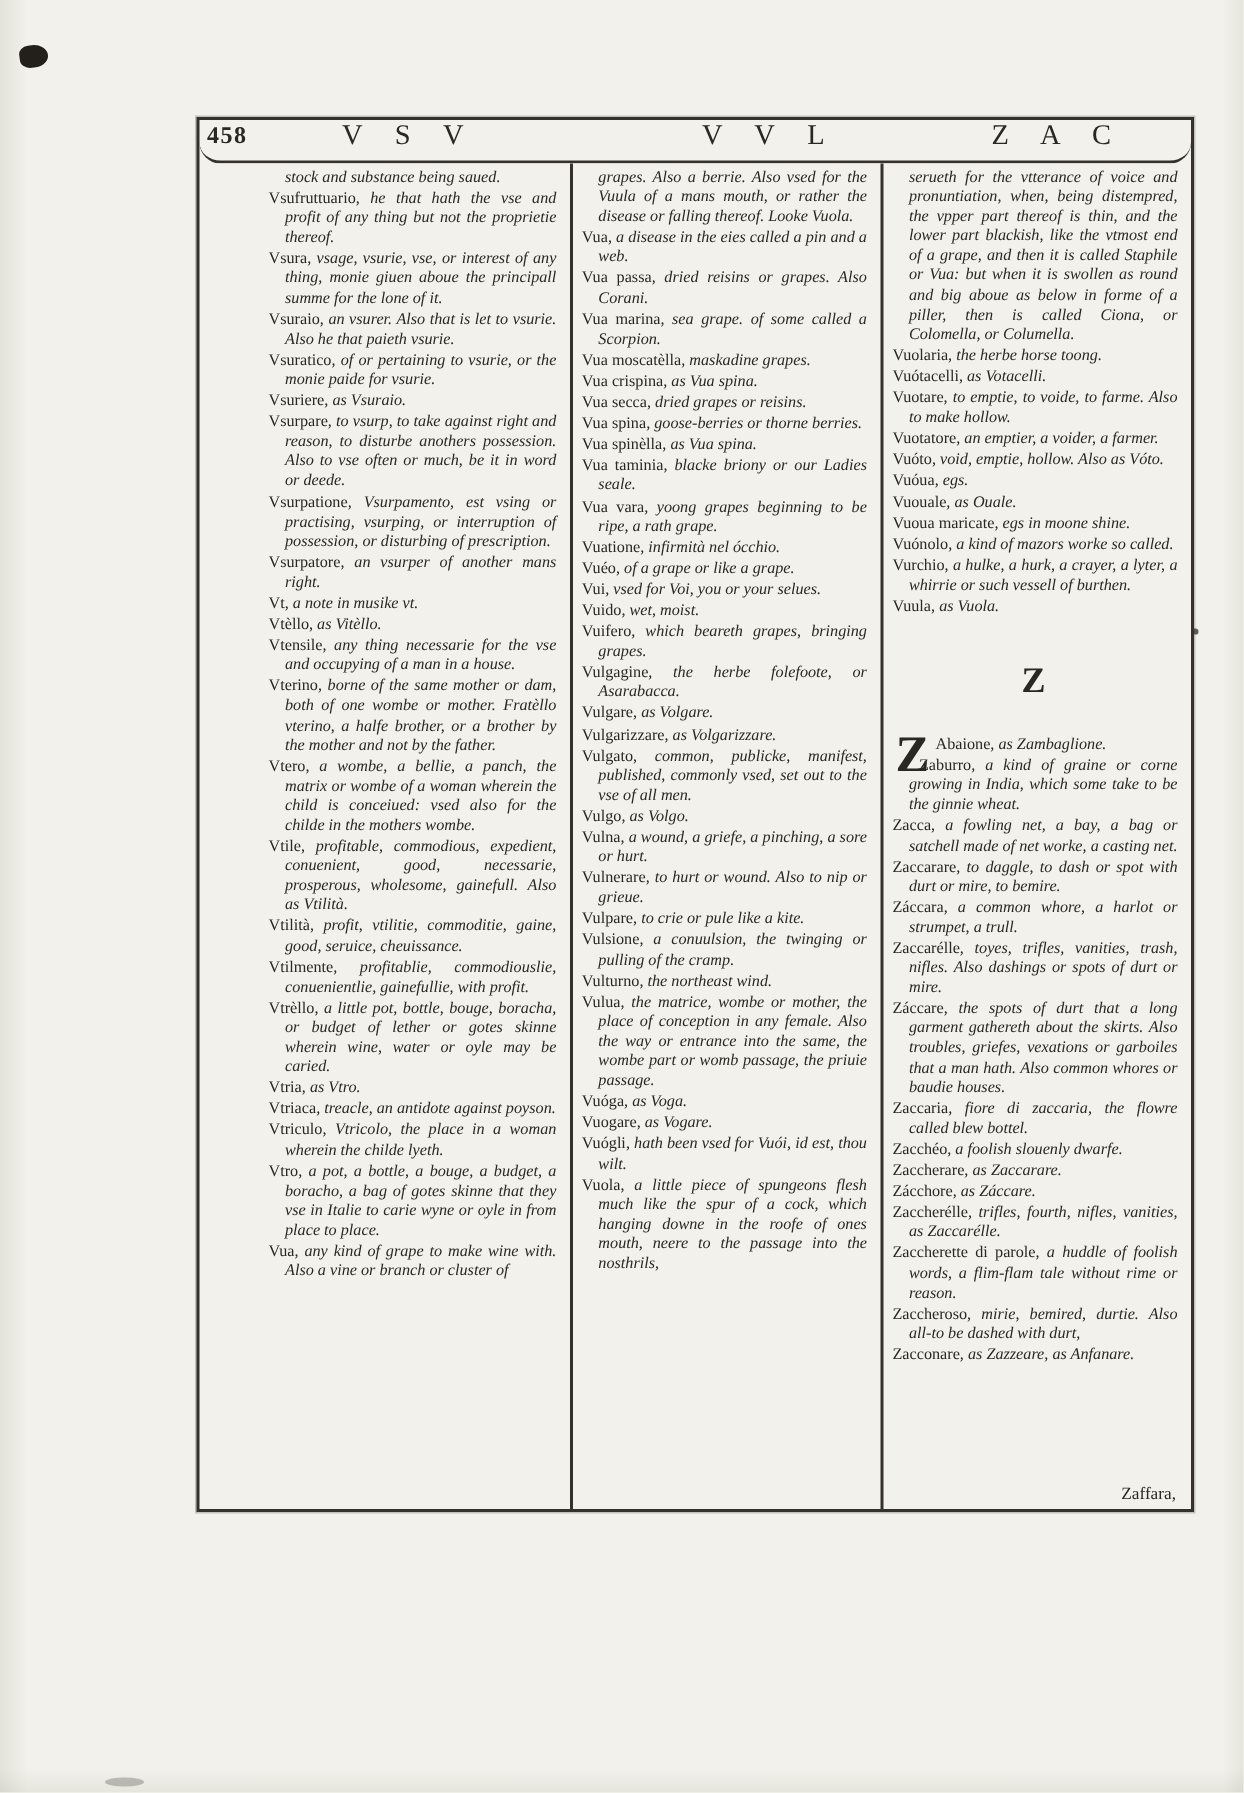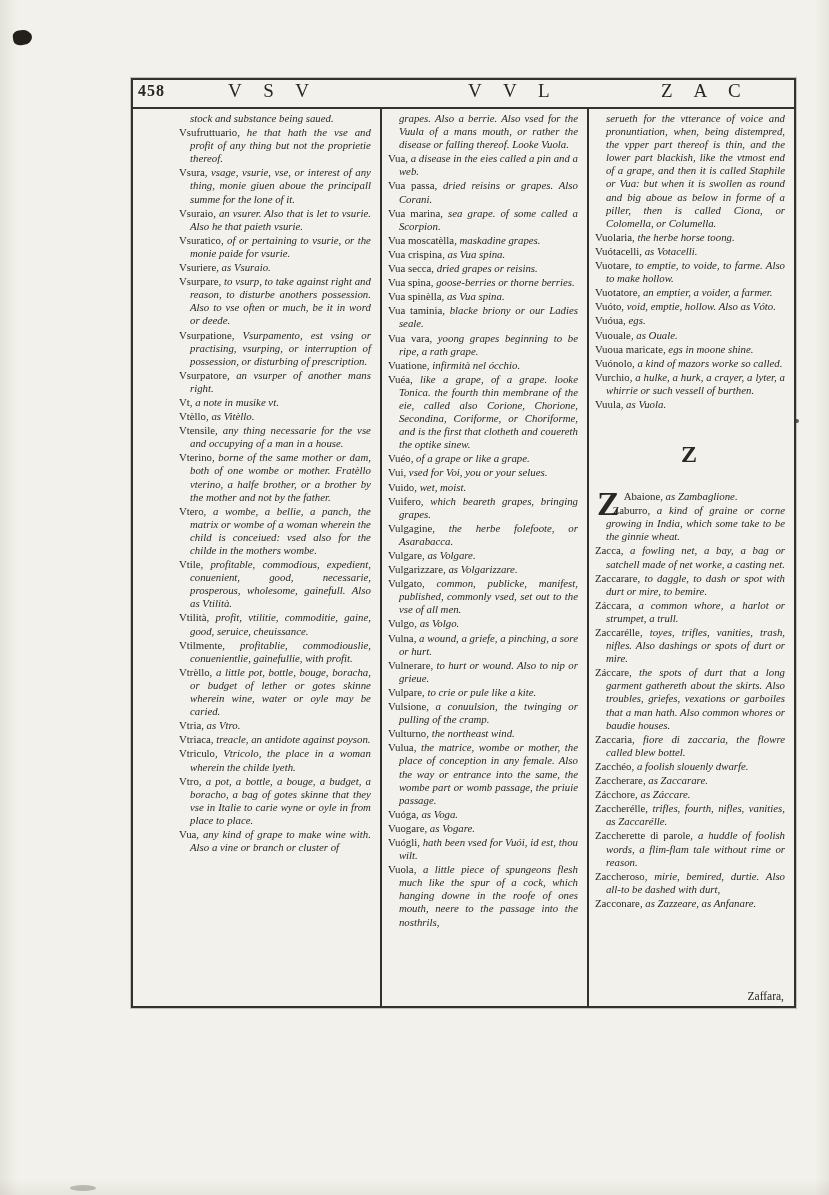--- a/index.html
+++ b/index.html
@@ -29,21 +29,21 @@
 
   .sheet-frame{
     position:absolute;left:131px;top:78px;width:661px;height:926px;
     border:2px solid var(--frame);
     box-shadow:0 0 0 1px rgba(54,50,43,.25);
     background:transparent;
   }
   .running-head{
     position:relative;height:27px;
     border-bottom:2px solid var(--frame);
-    display:flex;align-items:center;
+    display:flex;align-items:center;border-radius:14px;
   }
   .folio{
     position:absolute;left:5px;top:2px;
     font-size:16px;font-weight:700;letter-spacing:1px;
   }
   .rh{
     position:absolute;top:0px;
     font-size:19px;font-weight:400;letter-spacing:.45em;white-space:nowrap;
   }
   .rh.rh0{left:95px;}
@@ -136,21 +136,20 @@
         <p class="entry"><span class="headword">Vua passa</span><span class="gloss">, dried reisins or grapes. Also Corani.</span></p>
         <p class="entry"><span class="headword">Vua marina</span><span class="gloss">, sea grape. of some called a Scorpion.</span></p>
         <p class="entry"><span class="headword">Vua moscatèlla</span><span class="gloss">, maskadine grapes.</span></p>
         <p class="entry"><span class="headword">Vua crispina</span><span class="gloss">, as Vua spina.</span></p>
         <p class="entry"><span class="headword">Vua secca</span><span class="gloss">, dried grapes or reisins.</span></p>
         <p class="entry"><span class="headword">Vua spina</span><span class="gloss">, goose-berries or thorne berries.</span></p>
         <p class="entry"><span class="headword">Vua spinèlla</span><span class="gloss">, as Vua spina.</span></p>
         <p class="entry"><span class="headword">Vua taminia</span><span class="gloss">, blacke briony or our Ladies seale.</span></p>
         <p class="entry"><span class="headword">Vua vara</span><span class="gloss">, yoong grapes beginning to be ripe, a rath grape.</span></p>
         <p class="entry"><span class="headword">Vuatione</span><span class="gloss">, infirmità nel ócchio.</span></p>
-        <p class="entry"><span class="headword">Vuéa</span><span class="gloss">, like a grape, of a grape. looke Tonica. the fourth thin membrane of the eie, called also Corione, Chorione, Secondina, Coriforme, or Choriforme, and is the first that clotheth and couereth the optike sinew.</span></p>
         <p class="entry"><span class="headword">Vuéo</span><span class="gloss">, of a grape or like a grape.</span></p>
         <p class="entry"><span class="headword">Vui</span><span class="gloss">, vsed for Voi, you or your selues.</span></p>
         <p class="entry"><span class="headword">Vuido</span><span class="gloss">, wet, moist.</span></p>
         <p class="entry"><span class="headword">Vuifero</span><span class="gloss">, which beareth grapes, bringing grapes.</span></p>
         <p class="entry"><span class="headword">Vulgagine</span><span class="gloss">, the herbe folefoote, or Asarabacca.</span></p>
         <p class="entry"><span class="headword">Vulgare</span><span class="gloss">, as Volgare.</span></p>
         <p class="entry"><span class="headword">Vulgarizzare</span><span class="gloss">, as Volgarizzare.</span></p>
         <p class="entry"><span class="headword">Vulgato</span><span class="gloss">, common, publicke, manifest, published, commonly vsed, set out to the vse of all men.</span></p>
         <p class="entry"><span class="headword">Vulgo</span><span class="gloss">, as Volgo.</span></p>
         <p class="entry"><span class="headword">Vulna</span><span class="gloss">, a wound, a griefe, a pinching, a sore or hurt.</span></p>

